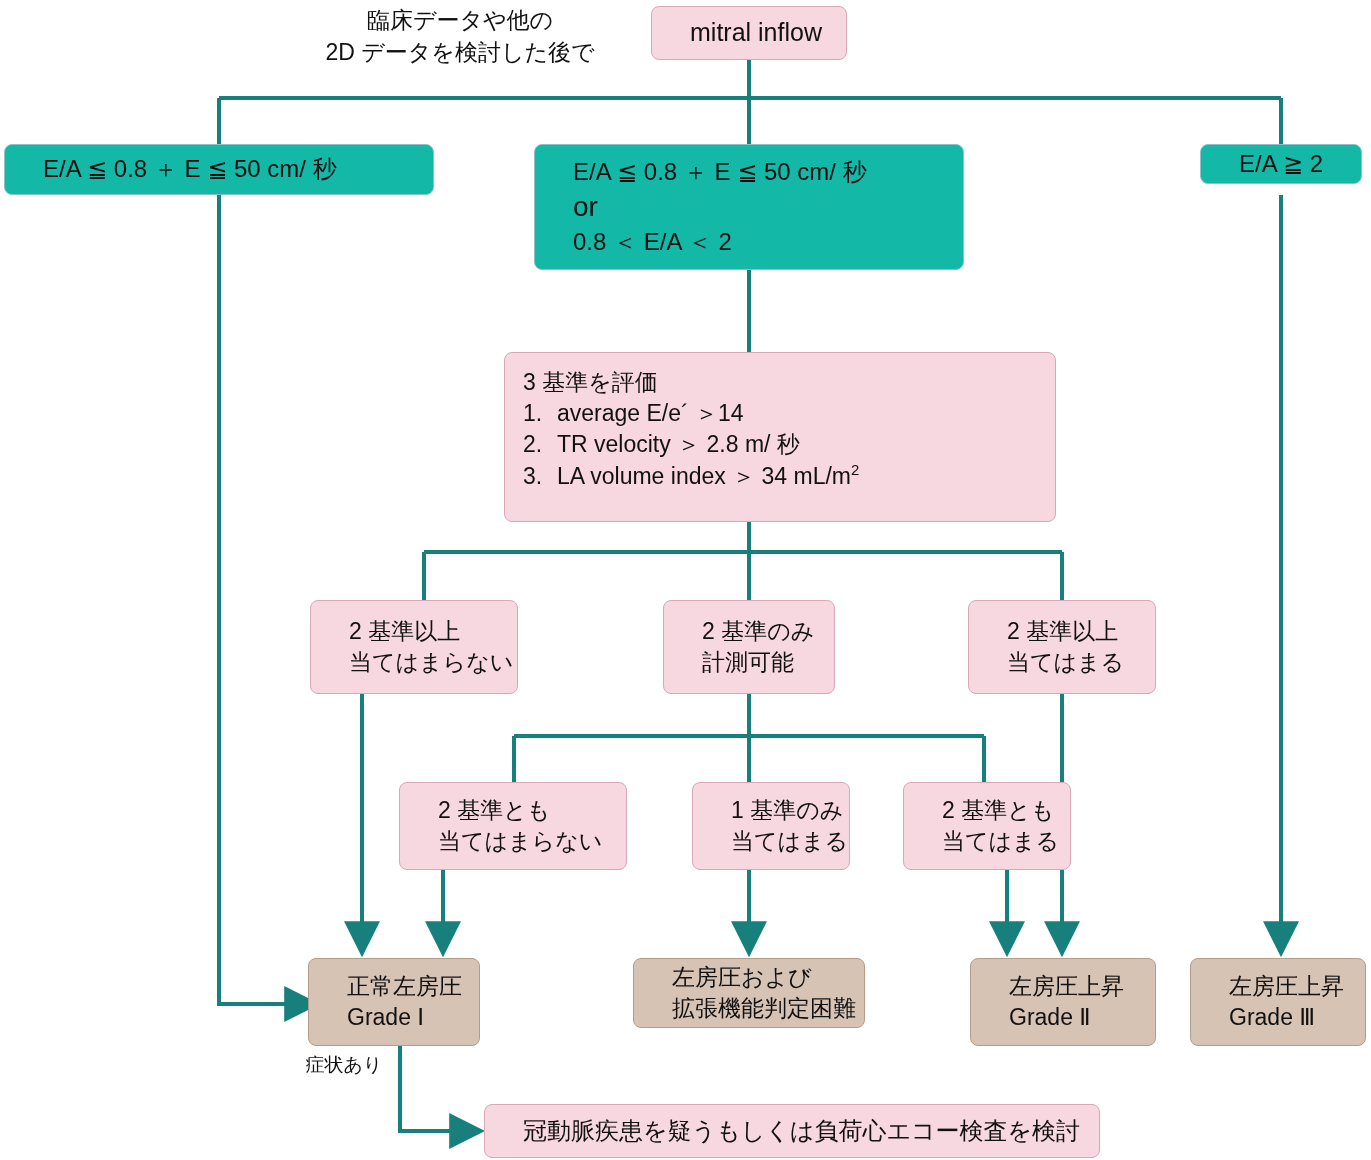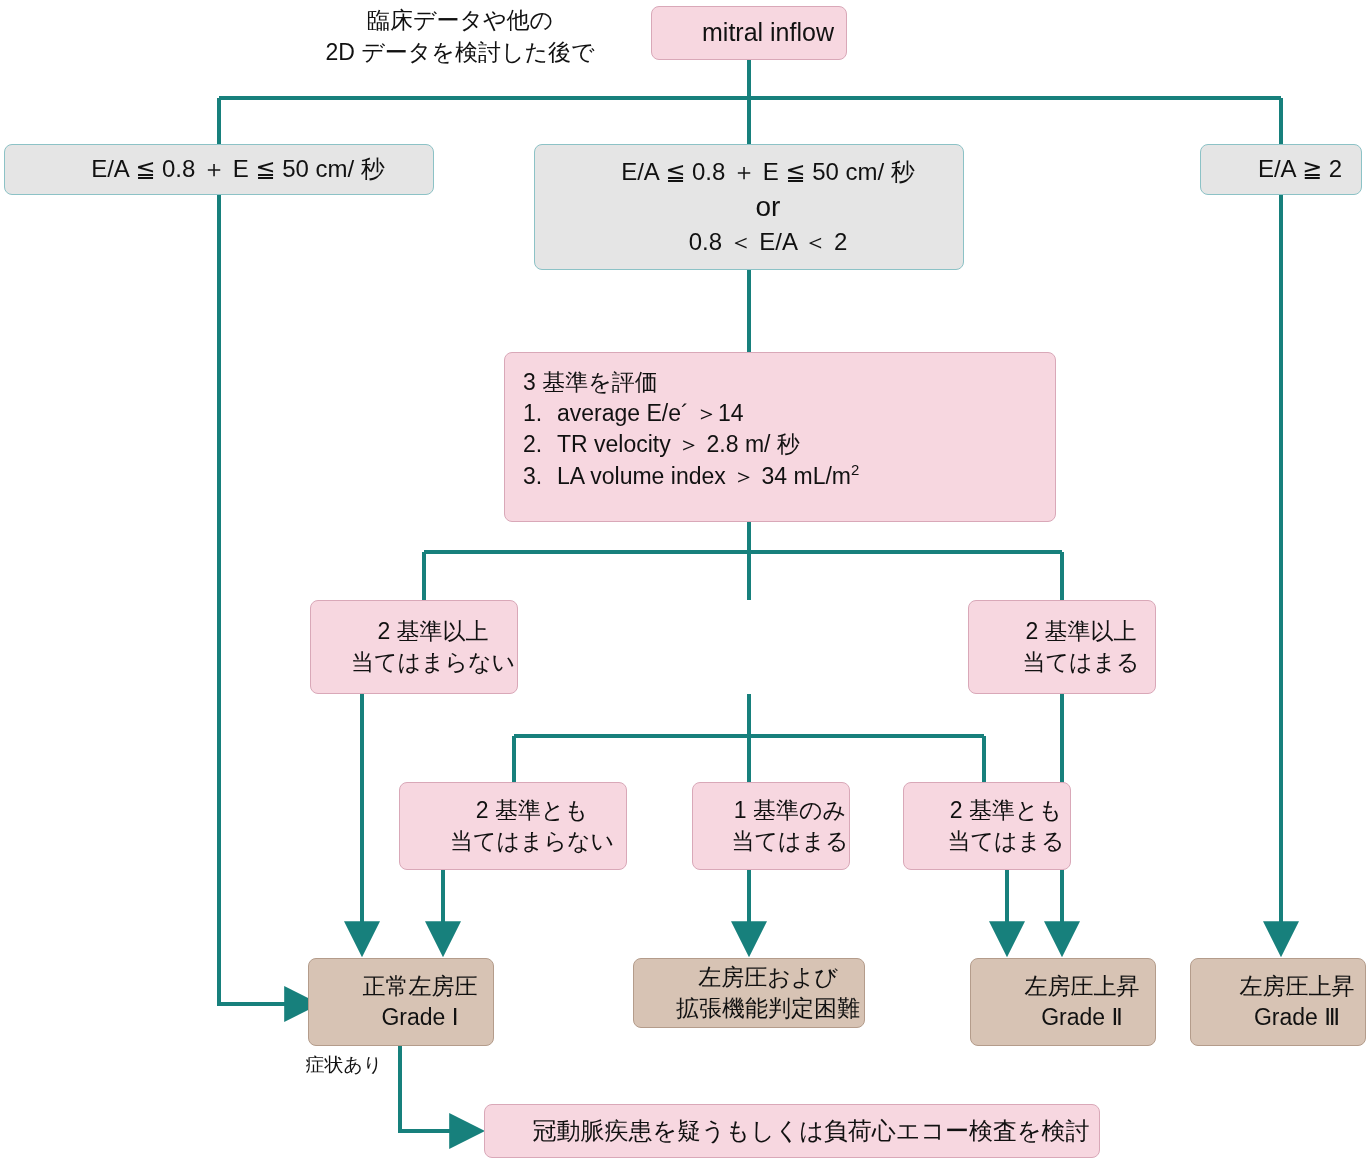--- a/index.html
+++ b/index.html
@@ -1,22 +1,22 @@
 <!DOCTYPE html>
 <html><head>
 <meta charset="utf-8">
 <style>
   html,body{margin:0;padding:0;background:#ffffff;}
   body{font-family:"Liberation Sans","DejaVu Sans",sans-serif;color:#111;}
   #stage{position:relative;width:1371px;height:1160px;overflow:hidden;background:#fff;}
   svg.lines{position:absolute;left:0;top:0;width:1371px;height:1160px;pointer-events:none;}
   .node{position:absolute;box-sizing:border-box;border-radius:8px;display:flex;flex-direction:column;
-        align-items:center;justify-content:center;text-align:center;line-height:1.35;padding-left:38px;}
+        align-items:flex-start;justify-content:center;text-align:center;line-height:1.35;padding-left:38px;}
   .pink{background:#f7d7e0;border:1px solid #d9a8b8;}
-  .teal{background:#e5e5e5;border:1px solid #8cc2c6;}
+  .teal{background:#14b8a6;border:1px solid #8cc2c6;}
   .tan{background:#d7c3b4;border:1px solid #b49c8b;}
   .note{position:absolute;text-align:center;line-height:1.4;}
   .crit{align-items:flex-start;justify-content:flex-start;text-align:left;padding:14px 18px;}
   .crit .ln{display:block;white-space:nowrap;}
   .crit .num{display:inline-block;width:34px;}
   sup{font-size:.65em;vertical-align:super;}
 </style>
 </head>
 <body>
 
@@ -80,21 +80,21 @@
   <div class="node teal" style="left:4px;top:144px;width:430px;height:51px;font-size:24px;">
     <span>E/A ≦ 0.8 ＋ E ≦ 50 cm/ 秒</span>
   </div>
 
   <div class="node teal" style="left:534px;top:144px;width:430px;height:126px;font-size:24px;">
     <span>E/A ≦ 0.8 ＋ E ≦ 50 cm/ 秒</span>
     <span style="font-size:28px;">or</span>
     <span>0.8 ＜ E/A ＜ 2</span>
   </div>
 
-  <div class="node teal" style="left:1200px;top:144px;width:162px;height:51px;font-size:24px;">
+  <div class="node teal" style="left:1200px;top:144px;width:162px;height:40px;font-size:24px;">
     <span>E/A ≧ 2</span>
   </div>
 
   <div class="node pink crit" style="left:504px;top:352px;width:552px;height:170px;font-size:23px;">
     <span class="ln">3 基準を評価</span>
     <span class="ln">
       <span class="num">1.</span><span>average E/e´ ＞14</span>
     </span>
     <span class="ln">
       <span class="num">2.</span><span>TR velocity ＞ 2.8 m/ 秒</span>
@@ -102,20 +102,24 @@
     <span class="ln">
       <span class="num">3.</span><span>LA volume index ＞ 34 mL/m<sup>2</sup></span>
     </span>
   </div>
 
   <div class="node pink" style="left:310px;top:600px;width:208px;height:94px;font-size:23px;">
     <span>2 基準以上</span>
     <span>当てはまらない</span>
   </div>
 
+  <div class="node pink" style="left:663px;top:600px;width:172px;height:94px;font-size:23px;">
+    <span>2 基準のみ</span>
+    <span>計測可能</span>
+  </div>
 
   <div class="node pink" style="left:968px;top:600px;width:188px;height:94px;font-size:23px;">
     <span>2 基準以上</span>
     <span>当てはまる</span>
   </div>
 
   <div class="node pink" style="left:399px;top:782px;width:228px;height:88px;font-size:23px;">
     <span>2 基準とも</span>
     <span>当てはまらない</span>
   </div>
@@ -123,21 +127,21 @@
   <div class="node pink" style="left:692px;top:782px;width:158px;height:88px;font-size:23px;">
     <span>1 基準のみ</span>
     <span>当てはまる</span>
   </div>
 
   <div class="node pink" style="left:903px;top:782px;width:168px;height:88px;font-size:23px;">
     <span>2 基準とも</span>
     <span>当てはまる</span>
   </div>
 
-  <div class="node tan" style="left:308px;top:958px;width:186px;height:88px;font-size:23px;">
+  <div class="node tan" style="left:308px;top:958px;width:172px;height:88px;font-size:23px;">
     <span>正常左房圧</span>
     <span>Grade Ⅰ</span>
   </div>
 
   <div class="node tan" style="left:633px;top:958px;width:232px;height:70px;font-size:23px;">
     <span>左房圧および</span>
     <span>拡張機能判定困難</span>
   </div>
 
   <div class="node tan" style="left:970px;top:958px;width:186px;height:88px;font-size:23px;">

